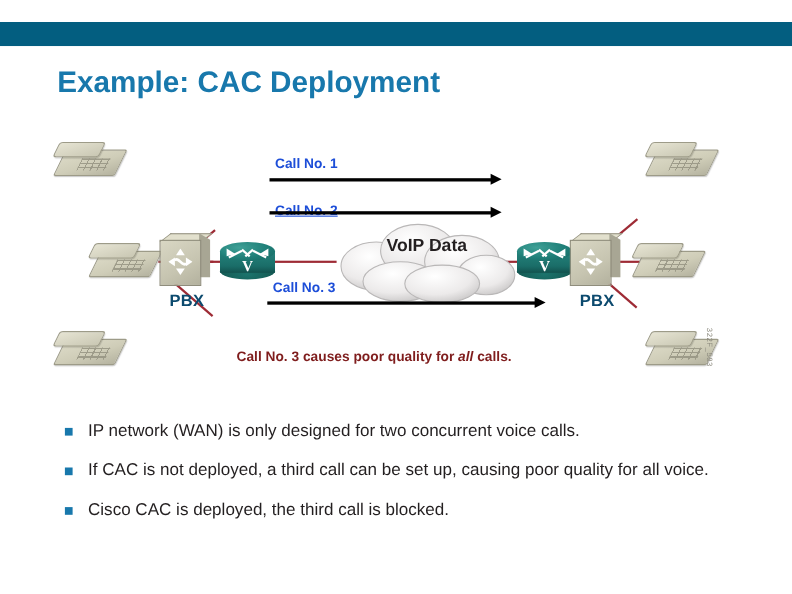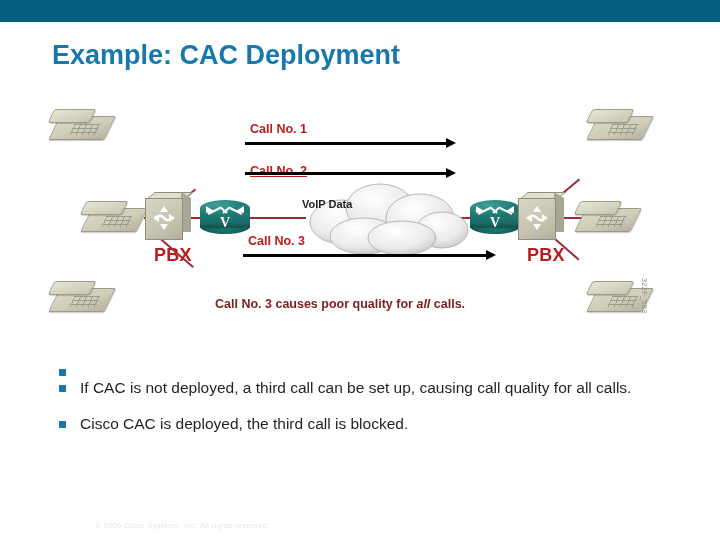--- a/index.html
+++ b/index.html
@@ -12,20 +12,21 @@
     background: #ffffff;
     font-family: "Liberation Sans", sans-serif;
     overflow: hidden;
     position: relative;
   }
   .slide {
     position: relative;
     width: 720px;
     height: 456px;
     background: #ffffff;
+    margin-top: 20px;
   }
   .top-banner {
     position: absolute;
     left: 0; top: 0;
     width: 720px;
     height: 22px;
     background: #035E80;
   }
   .banner-underline {
     position: absolute;
@@ -125,23 +126,23 @@
     border-bottom: none;
   }
   .pbx .arrows {
     position: absolute;
     left: 8px; top: 14px;
     width: 22px; height: 24px;
     color: #ffffff;
   }
   .pbx-label {
     position: absolute;
-    font-size: 18px;
-    font-weight: bold;
-    color: #b91c1c;
+    font-size: 15px;
+    font-weight: bold;
+    color: #0c4a6e;
     letter-spacing: 0.3px;
   }
 
   
   .router {
     position: absolute;
     width: 50px;
     height: 34px;
   }
   .router .cyl-top {
@@ -183,23 +184,23 @@
 
   
   .cloud {
     position: absolute;
     width: 172px;
     height: 78px;
   }
   .cloud-label {
     position: absolute;
     width: 172px;
-    text-align: left;
+    text-align: center;
     top: 18px;
-    font-size: 11px;
+    font-size: 16px;
     font-weight: bold;
     color: #231f20;
     line-height: 16px;
   }
 
   
   .link {
     position: absolute;
     background: #9E2B35;
     transform-origin: left center;
@@ -216,21 +217,21 @@
     position: absolute;
     width: 0; height: 0;
     border-left: 10px solid #000000;
     border-top: 5px solid transparent;
     border-bottom: 5px solid transparent;
   }
   .call-label {
     position: absolute;
     font-size: 12.5px;
     font-weight: bold;
-    color: #b91c1c;
+    color: #1d4ed8;
     white-space: nowrap;
   }
   .caption {
     position: absolute;
     font-size: 12.5px;
     font-weight: bold;
     color: #7f1d1d;
     white-space: nowrap;
   }
   .caption i { font-style: italic; }
@@ -442,24 +443,25 @@
       <span>Call No. 3 causes poor quality for </span><i>all</i><span> calls.</span>
     </div>
 
   </div>
 
   <div class="fig-code">322F_583</div>
 
   <div class="bullets">
     <div class="bullet">
       <span class="marker"></span>
+      <span>IP network (WAN) is only designed for two concurrent voice calls.</span>
     </div>
     <div class="bullet">
       <span class="marker"></span>
-      <span>If CAC is not deployed, a third call can be set up, causing call quality for all calls.</span>
+      <span>If CAC is not deployed, a third call can be set up, causing poor quality for all voice.</span>
     </div>
     <div class="bullet">
       <span class="marker"></span>
       <span>Cisco CAC is deployed, the third call is blocked.</span>
     </div>
   </div>
 
   <div class="footer">© 2006 Cisco Systems, Inc. All rights reserved.</div>
 
 </div>

